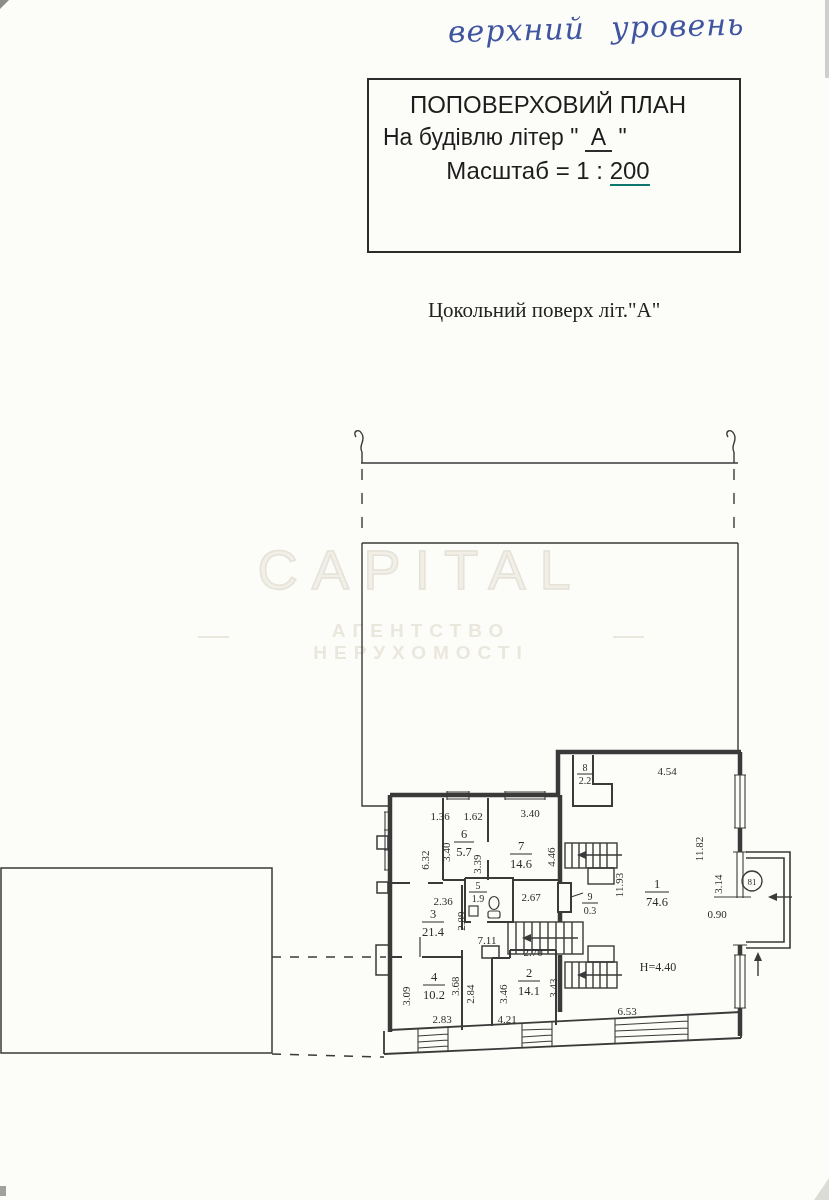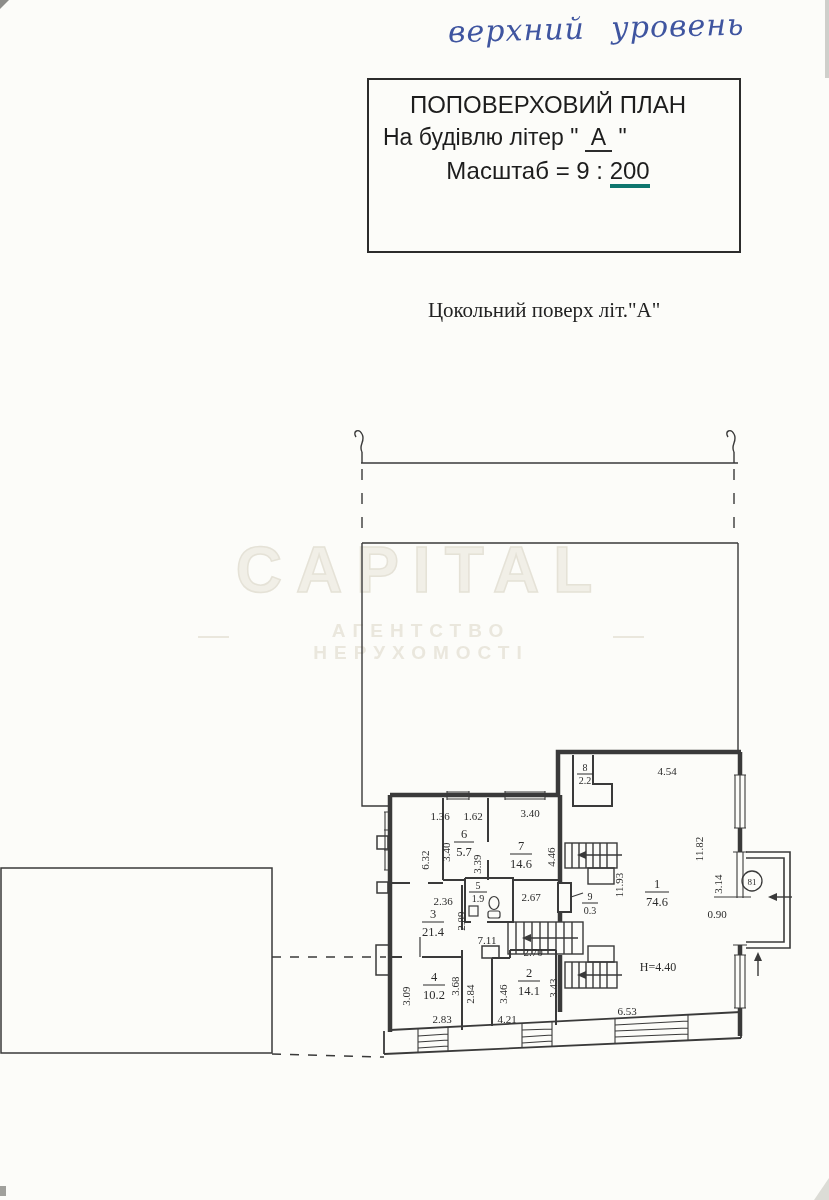--- a/index.html
+++ b/index.html
@@ -11,30 +11,30 @@
     color:#3f55a0;transform:rotate(-1.5deg);word-spacing:16px;letter-spacing:1px;}
   
   .title-box{position:absolute;left:367px;top:78px;width:374px;height:175px;
     border:2px solid #2c2c2c;box-sizing:border-box;padding:8px 26px 0 14px;
     color:#1d1d1d;font-size:23px;line-height:33px;}
   .tl1{text-align:center;font-size:24px;}
   .tl2,.tl3,.tl4{text-align:left;}
   .tl3 .u-all{border-bottom:2px solid #2c2c2c;}
   .tl5{text-align:center;font-size:24px;}
   .u{border-bottom:2px solid #2c2c2c;padding:0 6px;}
-  .u2{border-bottom:4px solid #0f766e;}
+  .u2{border-bottom:2px solid #0f766e;}
   
   .subtitle{position:absolute;left:428px;top:298px;font-family:"Liberation Serif",serif;
     font-size:21px;color:#222;}
   
   .watermark{position:absolute;left:198px;top:530px;width:446px;text-align:center;z-index:0;}
   .wm-row{display:flex;align-items:center;justify-content:center;gap:10px;}
   .wm-rule{height:2px;background:#eae7dd;}
   .wm-the{font-size:17px;letter-spacing:6px;color:#e9e6dc;font-weight:bold;}
-  .wm-brand{font-size:64px;line-height:80px;font-weight:bold;letter-spacing:14px;
+  .wm-brand{font-size:56px;line-height:80px;font-weight:normal;letter-spacing:14px;
     color:#f1efe7;-webkit-text-stroke:1.5px #e5e2d7;}
   .wm-tag{font-size:19px;letter-spacing:7px;color:#eae7dd;font-weight:bold;margin-top:10px;}
   
   .plan-svg{position:absolute;left:0;top:0;z-index:1;}
   .t{font-family:"Liberation Serif",serif;font-size:11px;fill:#2b2b2b;}
   .r{font-size:12.5px;}
   .s{font-size:10px;}
   
   .art{position:absolute;z-index:2;}
   .art-tl{left:0;top:0;width:9px;height:9px;background:#8d8d8a;clip-path:polygon(0 0,100% 0,0 100%);}
@@ -45,21 +45,21 @@
 </head>
 <body>
 
 <div class="page">
 
   <div class="handwriting">верхний уровень</div>
 
   <div class="title-box">
     <div class="tl1">ПОПОВЕРХОВИЙ ПЛАН</div>
     <div class="tl2"><span>На будівлю літер " </span><span class="u">А</span><span> "</span></div>
-    <div class="tl5"><span>Масштаб = 9 : </span><span class="u2">200</span></div>
+    <div class="tl5"><span>Масштаб = 1 : </span><span class="u2">200</span></div>
   </div>
 
   <div class="subtitle">Цокольний поверх  літ."А"</div>
 
   <div class="watermark">
     <div class="wm-brand">CAPITAL</div>
     <div class="wm-row">
       <div class="wm-rule" style="width:34px"></div>
       <span class="wm-tag">АГЕНТСТВО НЕРУХОМОСТІ</span>
       <div class="wm-rule" style="width:34px"></div>

